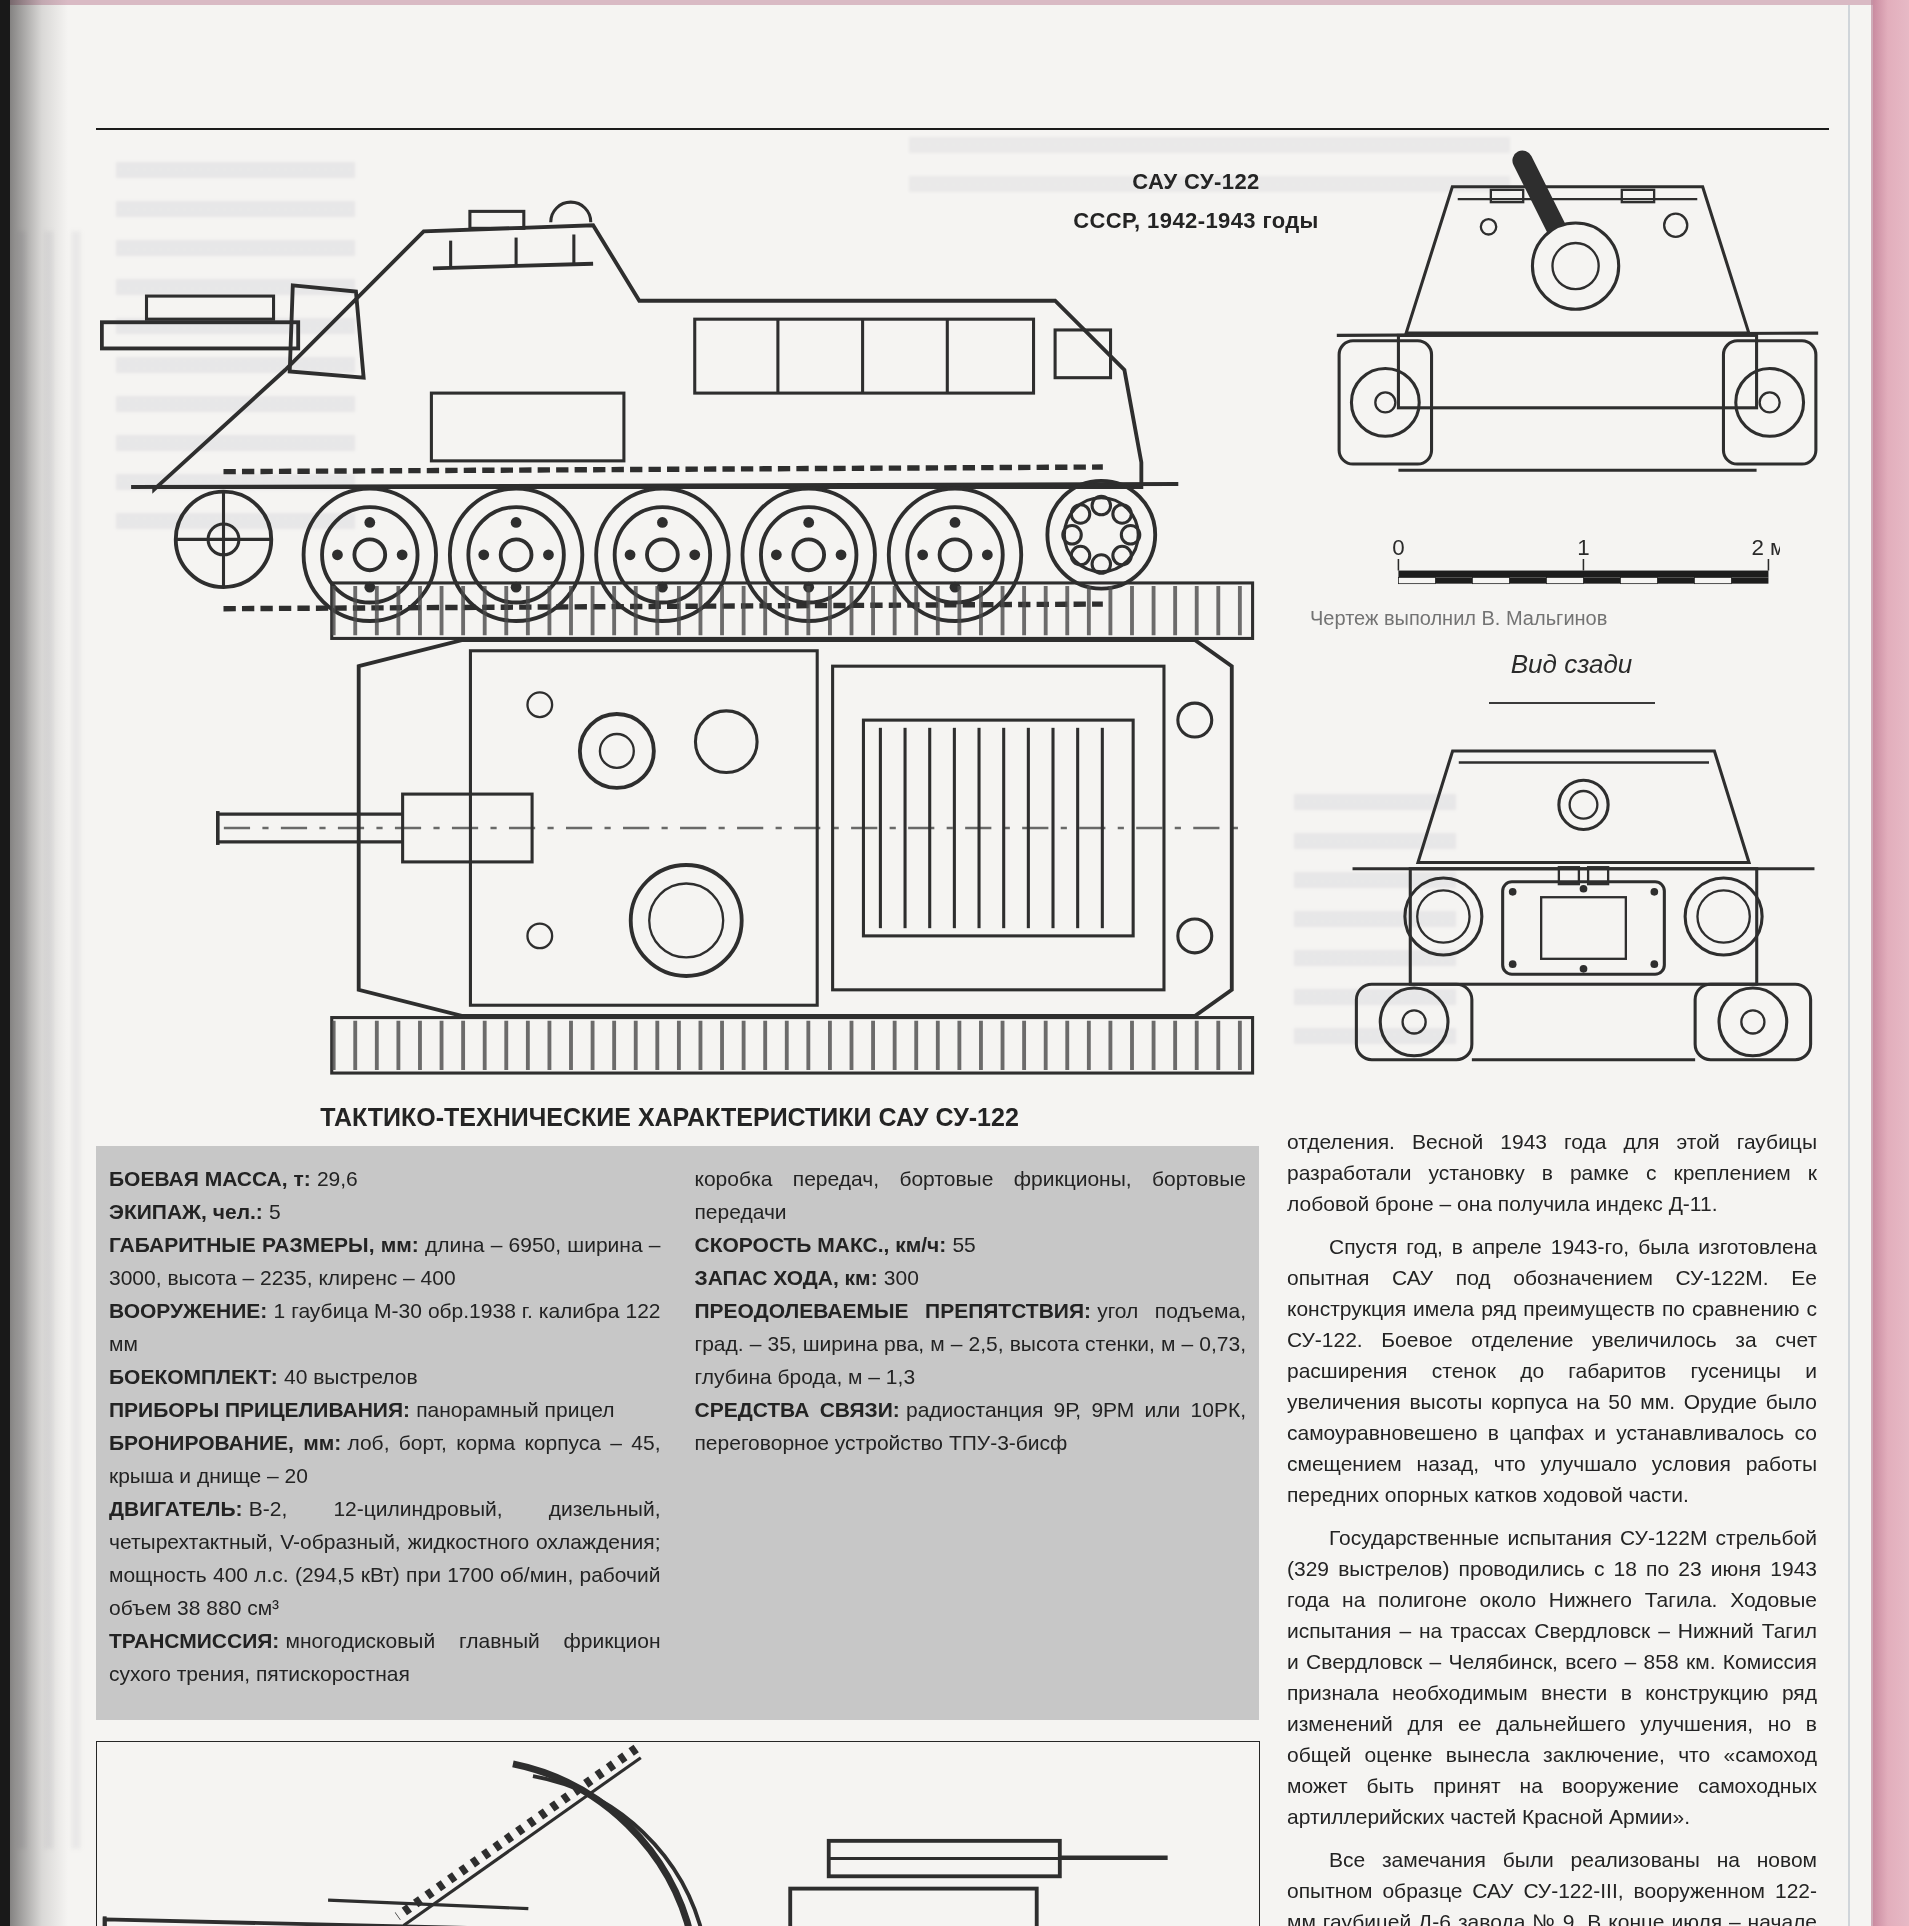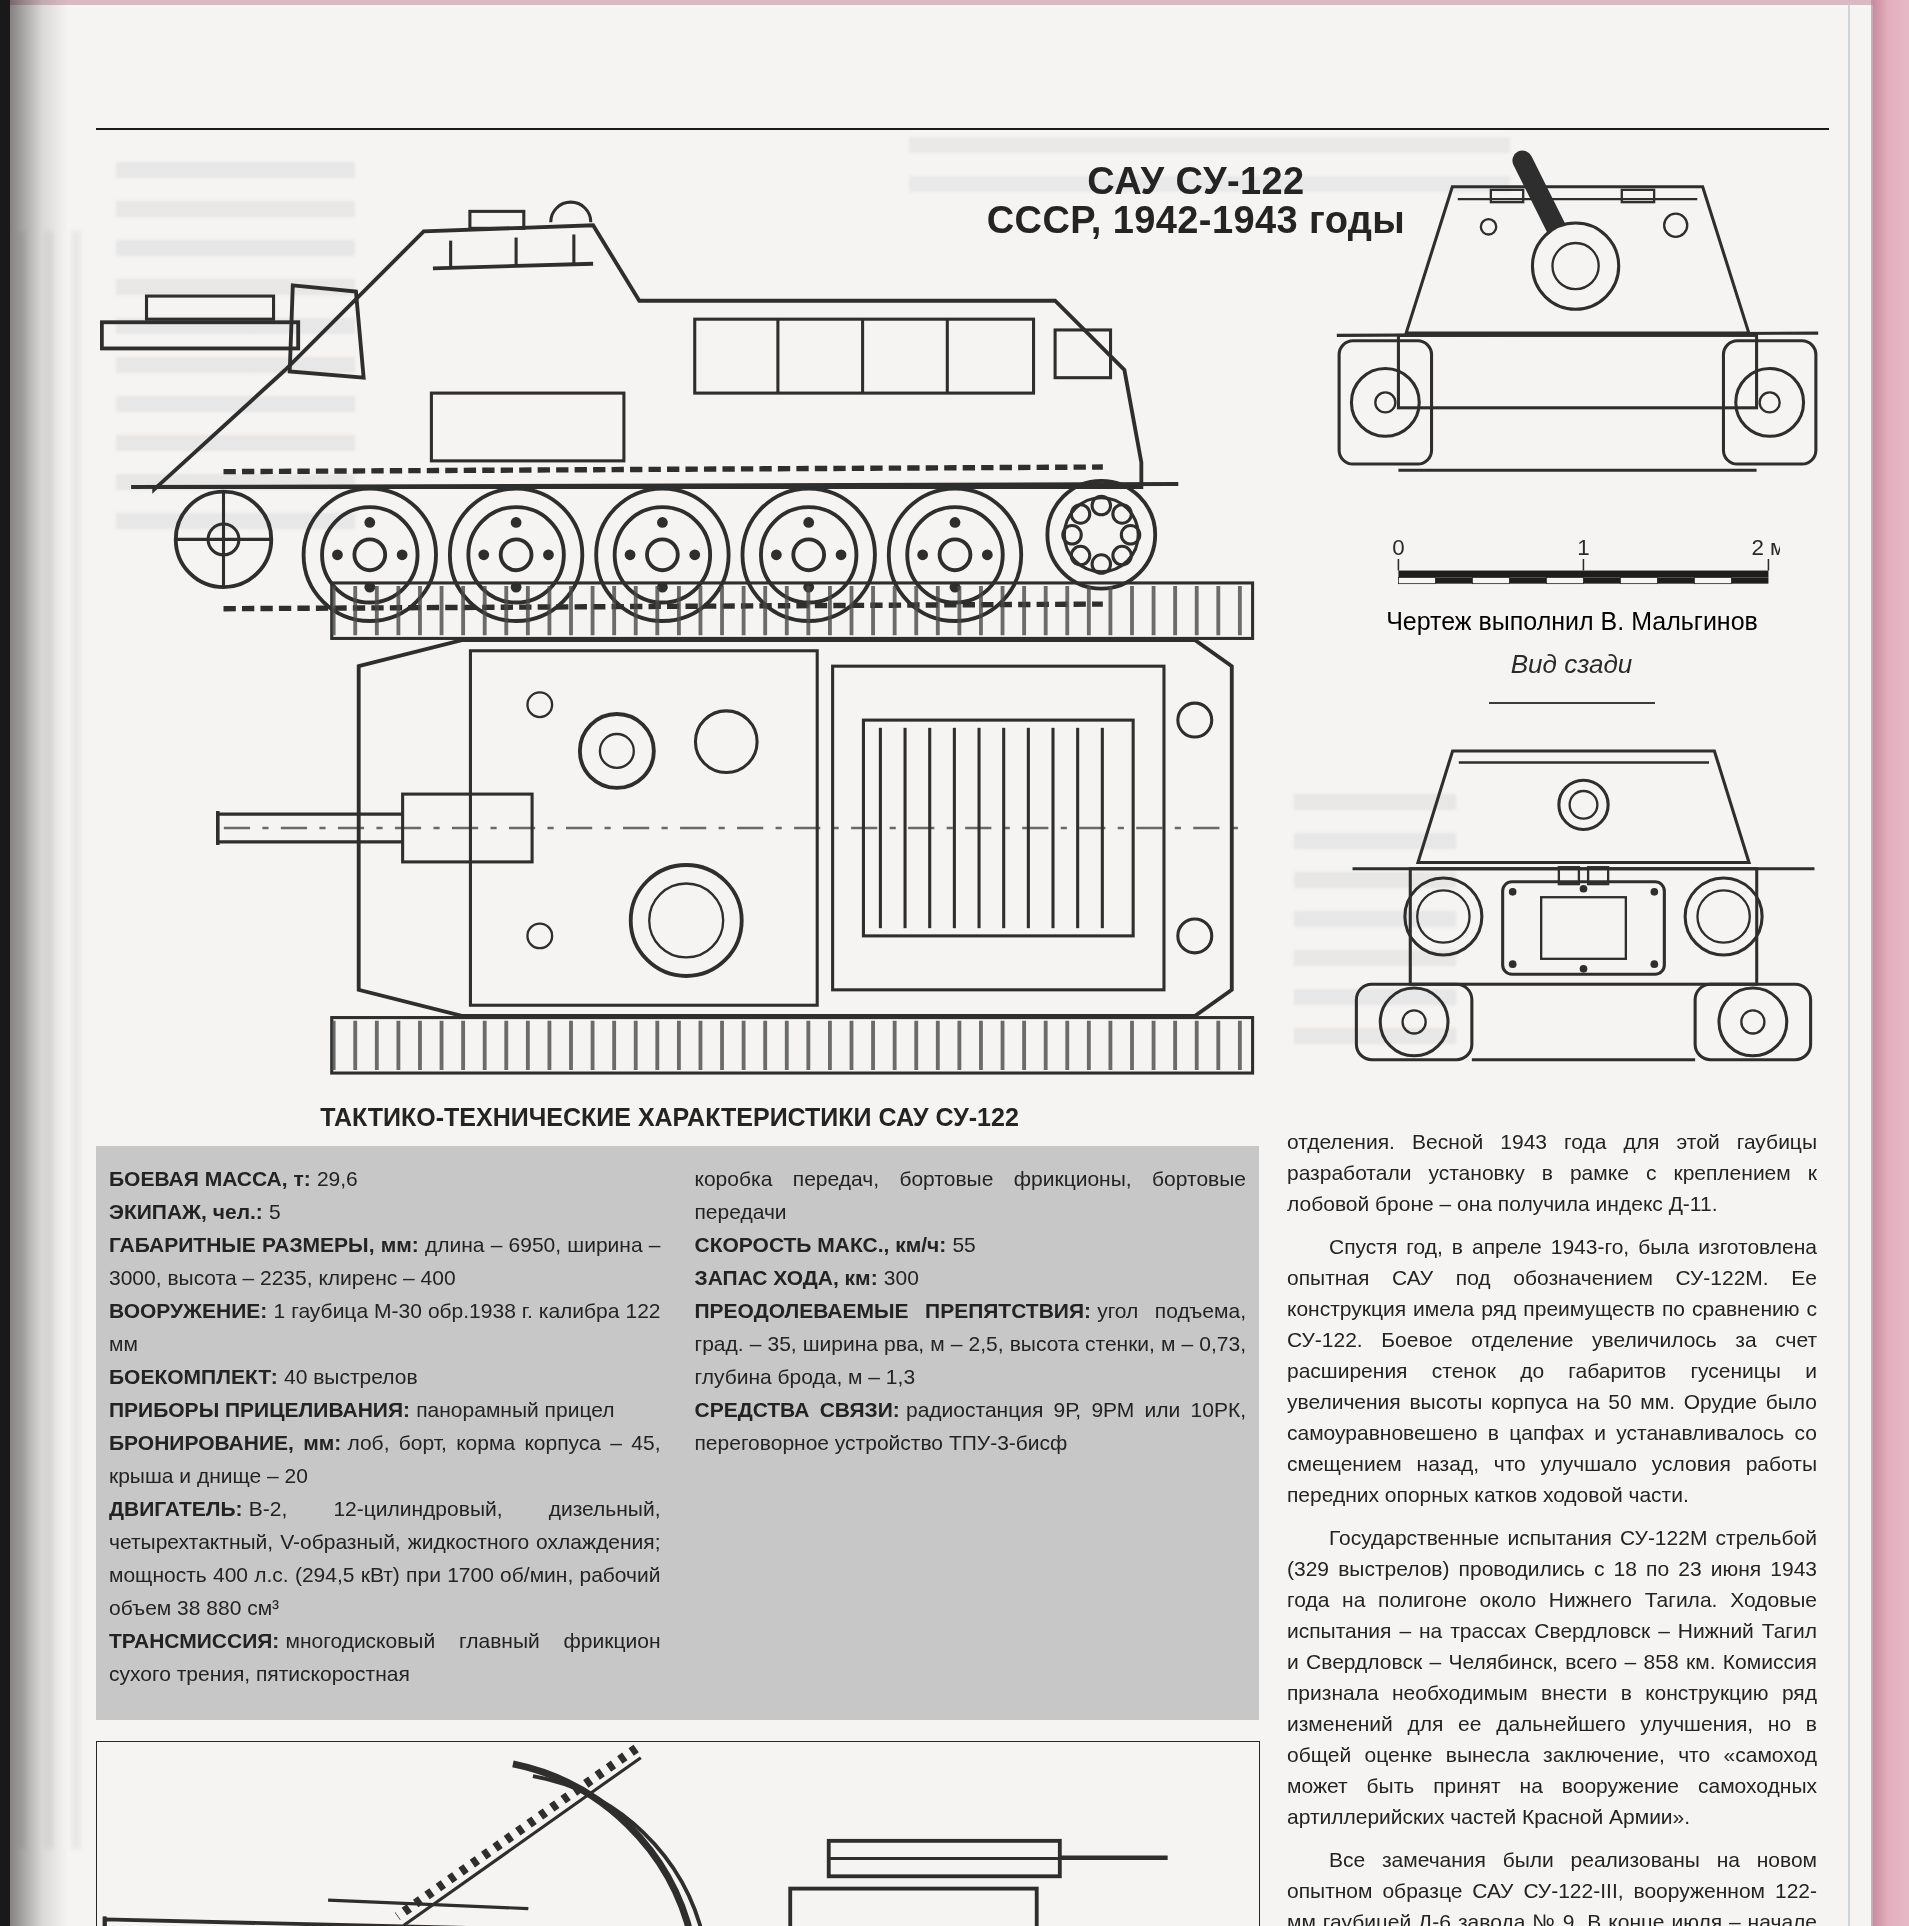--- a/index.html
+++ b/index.html
@@ -23,22 +23,22 @@
          filter:blur(1.9px);}
 
   .rule-top{left:96px;top:128px;width:1733px;height:2.3px;background:#1b1b1b;}
 
   svg{display:block;}
   .ln{stroke:#2e2e2e;fill:none;}
   .fill-paper{fill:#f5f4f2;}
 
   
   .dwg-title{left:940px;top:162px;width:512px;text-align:center;font-weight:700;
-             font-size:38px;line-height:39px;letter-spacing:0.4px;color:#242424;}
-  .credit{left:1310px;top:607px;width:524px;text-align:center;font-size:25px;color:#000000;}
+             font-size:22px;line-height:39px;letter-spacing:0.4px;color:#242424;}
+  .credit{left:1310px;top:607px;width:524px;text-align:left;font-size:20px;color:#737373;}
   .rear-label{left:1406px;top:649px;width:331px;text-align:center;font-size:26px;font-style:italic;color:#2a2a2a;}
   .rear-underline{left:1489px;top:702px;width:166px;height:2.3px;background:#3a3a3a;}
 
   
   .spec-title{left:88px;top:1103px;width:1163px;text-align:center;font-weight:700;
               font-size:25px;letter-spacing:0px;color:#242424;}
   .spec-box{left:96px;top:1146px;width:1163px;height:574px;background:#c7c7c7;box-sizing:border-box;
             padding:16px 13px;display:flex;gap:34px;overflow:hidden;}
   .spec-col{width:50%;font-size:21px;line-height:33px;text-align:justify;color:#232323;}
   .spec-col p{margin:0;}

